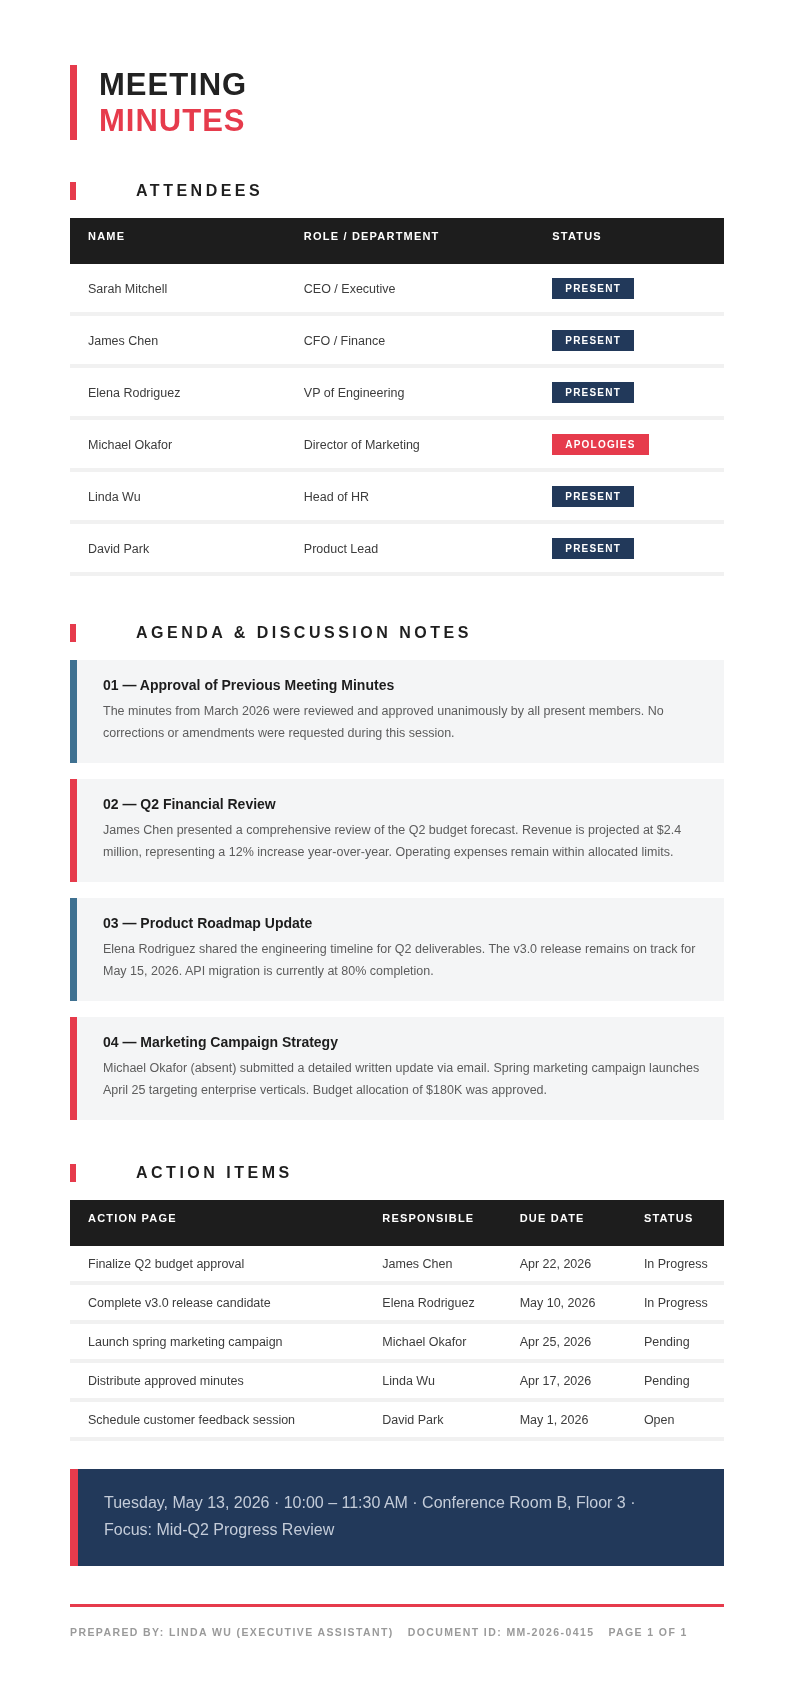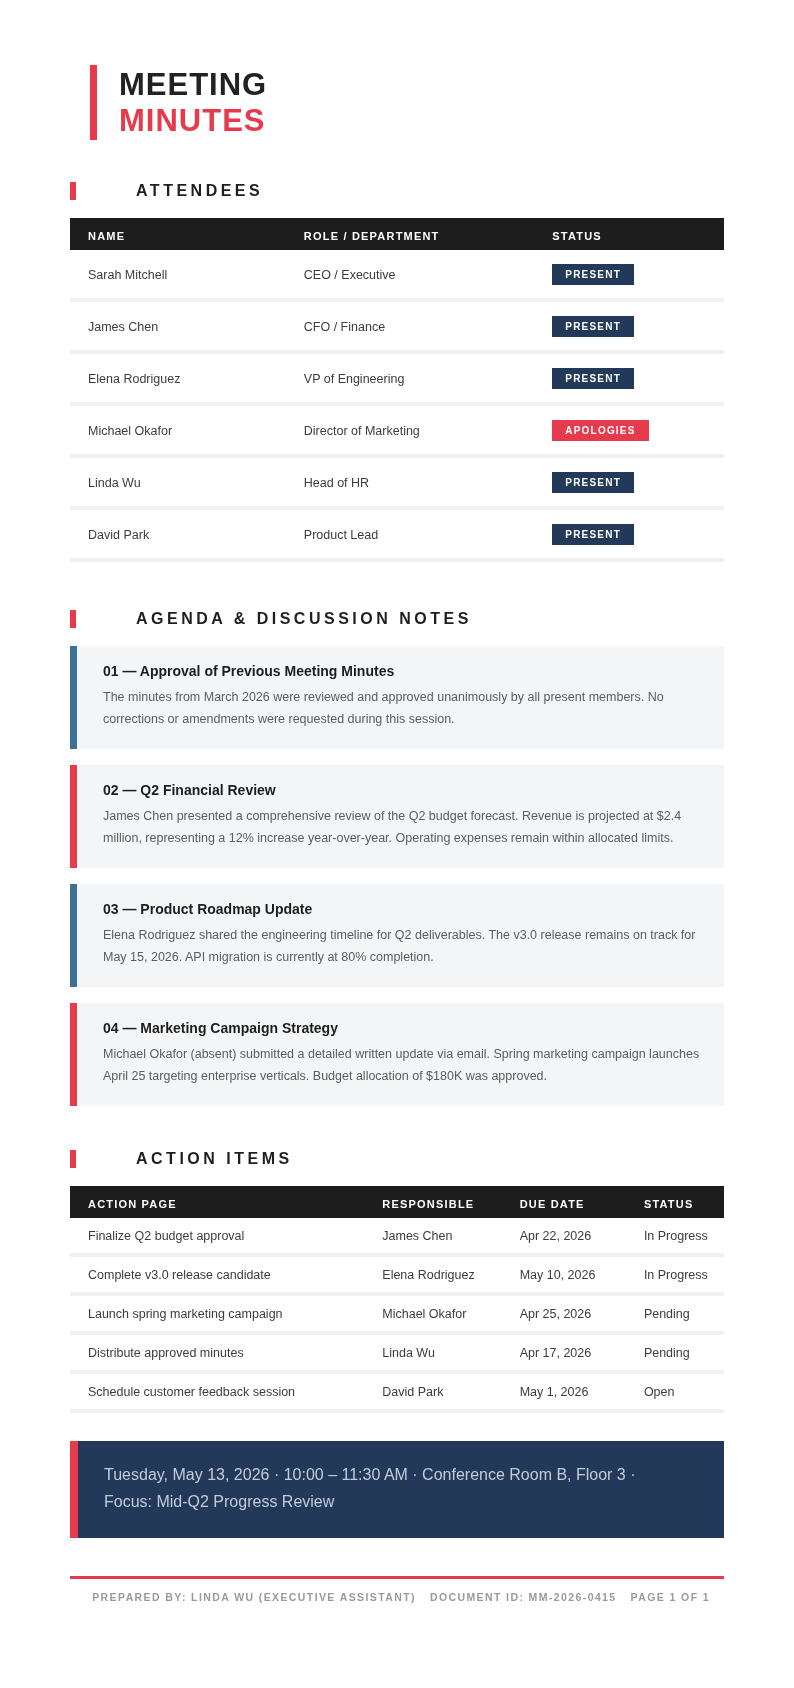--- a/index.html
+++ b/index.html
@@ -11,41 +11,41 @@
     color: #1f1f1f;
     position: relative;
   }
   .page {
     width: 654px;
     margin-left: 70px;
     padding-top: 65px;
   }
 
   
-  .doc-header { display: flex; justify-content: space-between; align-items: flex-start; margin-left: 20px; }
+  .doc-header { display: flex; justify-content: space-between; align-items: flex-start; }
   .title-wrap { display: flex; align-items: stretch; }
   .title-bar { width: 7px; background: var(--red); margin-right: 22px; }
   .title-lines { padding: 2px 0; }
   .title-line1 { font-size: 31px; font-weight: bold; letter-spacing: 1px; color: #222; line-height: 1.15; }
   .title-line2 { font-size: 31px; font-weight: bold; letter-spacing: 1px; color: var(--red); line-height: 1.15; }
   .meta { text-align: right; padding-top: 5px; }
   .meta-row { font-size: 11px; line-height: 21px; color: #6b6b6b; }
   .meta-row b { color: #1d1d1d; margin-right: 4px; }
 
   
   .section-title { display: flex; align-items: center; margin: 42px 0 18px 0; gap: 40px; }
   .section-bar { width: 6px; height: 18px; background: var(--red); margin-right: 20px; }
   .section-label { font-size: 16px; font-weight: bold; letter-spacing: 3.5px; color: #1f1f1f; }
 
   
   table { width: 100%; border-collapse: collapse; }
   thead th {
     background: #1d1d1d; color: #ffffff; text-align: left;
     font-size: 11px; letter-spacing: 1.2px; font-weight: bold;
-    padding: 12px 0 8px 18px;
+    padding: 12px 0 22px 18px;
   }
   tbody td {
     background: #ffffff; font-size: 12.5px; color: #3c3c3c;
     padding: 14px 0 13px 18px; border-bottom: 4px solid #f1f1f1;
   }
   .att-col-name { width: 33%; }
   .att-col-role { width: 38%; }
   .att-col-status { width: 29%; }
   .badge {
     display: inline-block; font-size: 10px; font-weight: bold; letter-spacing: 1.2px;
@@ -74,22 +74,22 @@
   .next-meeting {
     margin-top: 28px; background: var(--navy); border-left: 8px solid var(--red);
     padding: 20px 24px 22px 26px;
   }
   .next-meeting-title { color: #ffffff; font-size: 15px; font-weight: bold; letter-spacing: 2.5px; margin-bottom: 10px; }
   .next-meeting-body { color: #c4ccd9; font-size: 16px; line-height: 1.7; max-width: 560px; }
 
   
   .footer-rule { border: none; border-top: 3px solid var(--red); margin-top: 38px; }
   .doc-footer {
-    margin-top: 12px; font-size: 10.5px; font-weight: bold; letter-spacing: 1.4px;
-    color: #9a9a9a; display: flex; justify-content: flex-end;
+    margin-top: 19px; font-size: 10.5px; font-weight: bold; letter-spacing: 1.4px;
+    color: #9a9a9a; display: flex;
   }
   .doc-footer span { margin-right: 14px; white-space: nowrap; }
 
   :root { --red: #e63b4c; --navy: #22395a; --steel: #3f7191; }
 </style>
 </head>
 <body>
 
 <div class="page">
 

